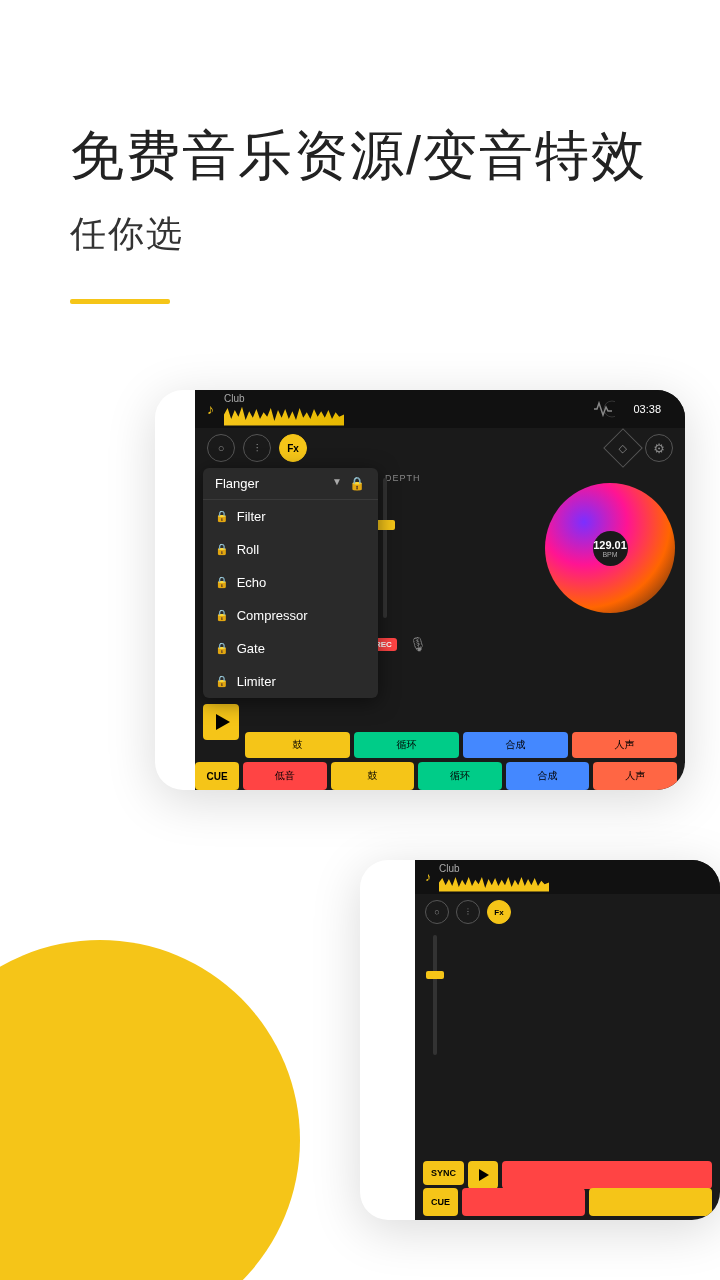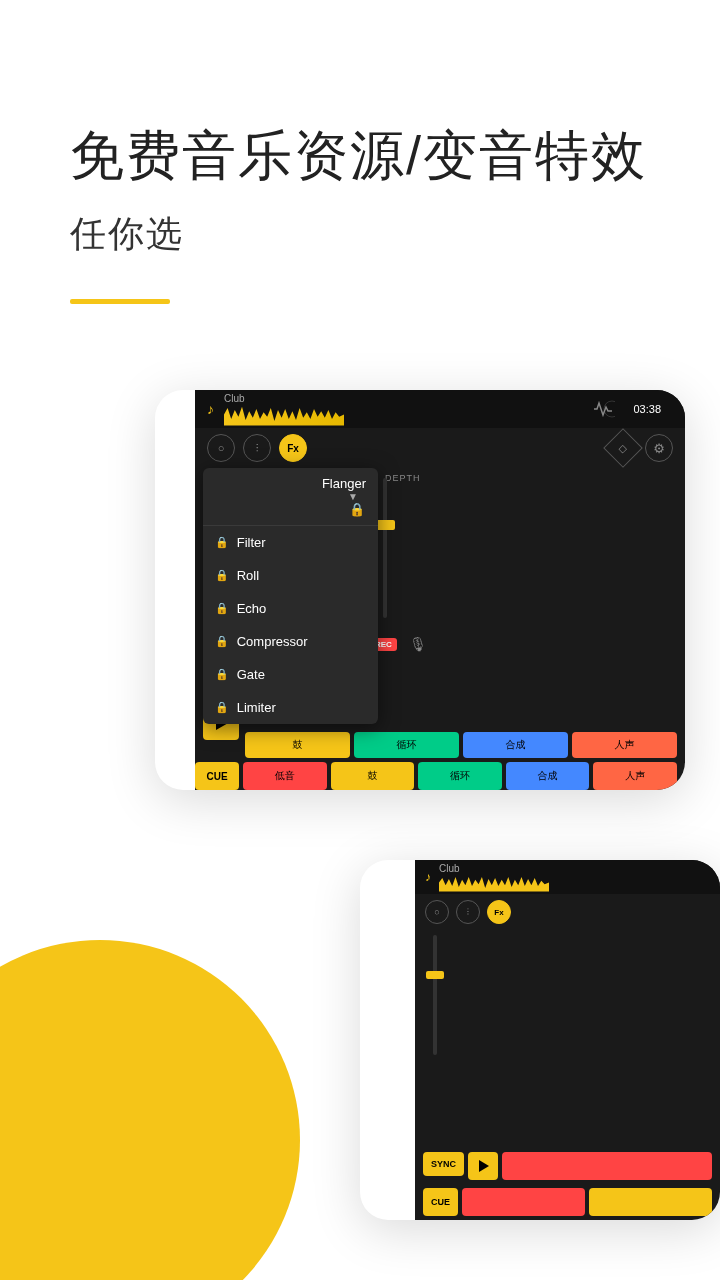--- a/index.html
+++ b/index.html
@@ -205,24 +205,23 @@
       top: 0;
       width: 175px;
       background: #2a2a2a;
       border-radius: 6px;
       z-index: 10;
       box-shadow: 0 4px 20px rgba(0,0,0,0.5);
     }
 
     .fx-dropdown-header {
       display: flex;
-      align-items: flex-end;
+      align-items: flex-start;
       padding: 8px 12px;
       border-bottom: 1px solid #3a3a3a;
-      flex-direction: column;
     }
 
     .fx-selected-label {
       color: #ffffff;
       font-size: 13px;
       flex: 1;
     }
 
     .fx-dropdown-arrow {
       color: #aaaaaa;
@@ -555,21 +554,21 @@
       bottom: 0;
       left: 0;
       right: 0;
     }
 
     .small-sync-row {
       display: flex;
       padding: 0 8px;
       gap: 4px;
       height: 24px;
-      margin-bottom: 12px;
+      margin-bottom: 3px;
     }
 
     .small-sync-btn {
       background: #F5C518;
       border-radius: 4px;
       display: flex;
       align-items: center;
       justify-content: center;
       font-size: 9px;
       font-weight: bold;
@@ -719,20 +718,28 @@
         <div class="fader-track">
           <div class="fader-handle"></div>
         </div>
       </div>
 
       <div class="rec-mic-row">
         <span class="rec-badge">REC</span>
         <span class="mic-icon">🎙</span>
       </div>
 
+      <div class="turntable-container">
+        <div class="turntable-outer">
+          <div class="turntable-inner">
+            <span class="bpm-value">129.01</span>
+            <span class="bpm-label">BPM</span>
+          </div>
+        </div>
+      </div>
     </div>
 
     <div class="play-btn-area">
       <div class="play-triangle"></div>
     </div>
 
     <div class="pad-row" style="bottom: 32px;">
       <div class="pad-btn pad-btn-drum">鼓</div>
       <div class="pad-btn pad-btn-loop">循环</div>
       <div class="pad-btn pad-btn-synth">合成</div>

